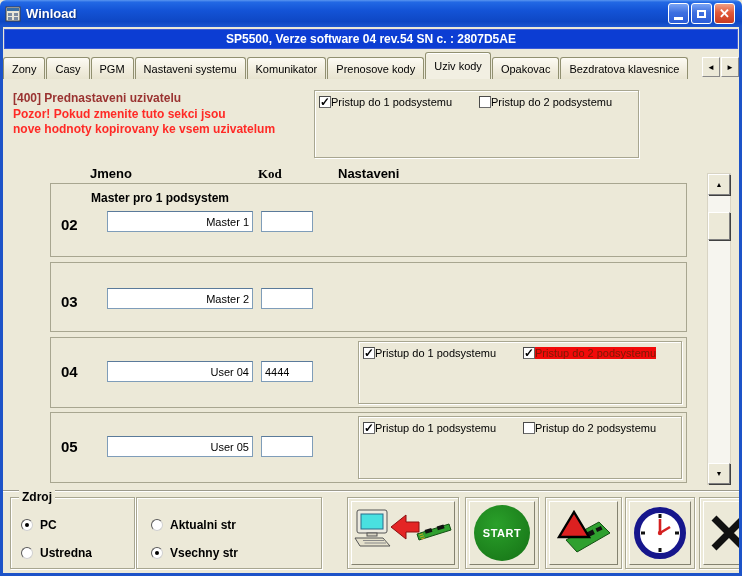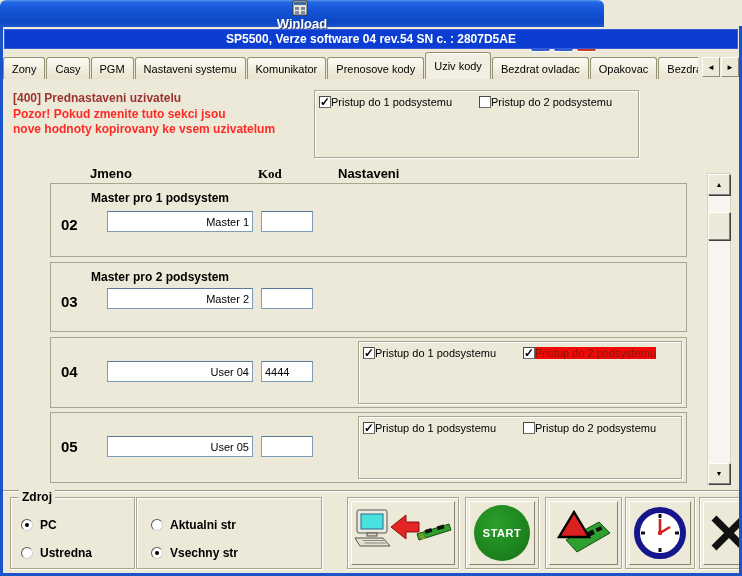--- a/index.html
+++ b/index.html
@@ -8,23 +8,23 @@
   .window {
     position:relative; width:742px; height:576px; background:#ECE9D8;
     overflow:hidden;
   }
   .frame-border {
     position:absolute; left:0; right:0; top:26px; bottom:0;
     border:3px solid #1D53C8; border-top:none; pointer-events:none; z-index:50;
   }
   
   .titlebar {
-    position:absolute; left:0; top:0; width:604px; height:27px;
+    position:absolute; left:0; top:0; width:742px; height:27px;
     background:linear-gradient(180deg,#5A96F0 0%,#2268E4 8%,#1353D6 40%,#0E47C4 80%,#1C56D0 100%);
-    border-radius:6px 6px 0 0; display:flex; align-items:center; padding:0 5px;flex-direction:column;
+    border-radius:6px 6px 0 0; display:flex; align-items:center; padding:0 5px;
   }
   .app-icon { width:16px; height:16px; margin-right:5px; display:inline-block; }
   .wtitle { color:#fff; font-weight:bold; font-size:13px; text-shadow:1px 1px 1px #10307A; }
   .winbtns { margin-left:auto; display:flex; gap:2px; padding-right:2px; }
   .wbtn {
     width:21px; height:21px; border-radius:3px; border:1px solid #fff;
     display:flex; align-items:center; justify-content:center; cursor:pointer;
     background:linear-gradient(180deg,#7AA4F4 0%,#3D6FE0 45%,#2B5CD8 100%);
     color:#fff; font-size:11px; font-weight:bold;
   }
@@ -172,21 +172,20 @@
 
   <div class="tabbar">
     <div class="tabs">
       <div class="tab">Zony</div>
       <div class="tab">Casy</div>
       <div class="tab">PGM</div>
       <div class="tab">Nastaveni systemu</div>
       <div class="tab">Komunikator</div>
       <div class="tab">Prenosove kody</div>
       <div class="tab active">Uziv kody</div>
-      <div class="tab">Bezdrat ovladac</div>
       <div class="tab">Opakovac</div>
       <div class="tab">Bezdratova klavesnice</div>
     </div>
     <div class="tabscroll">
       <div class="tsbtn">
           <span>◄</span>
         </div>
       <div class="tsbtn">
           <span>►</span>
         </div>
@@ -232,21 +231,20 @@
 
   <div class="row" style="top:183px; height:74px;">
     <div class="rownum" style="top:32px;">02</div>
     <div class="rowlabel">Master pro 1 podsystem</div>
     <input class="field name-f" style="top: 27px;" value="Master 1">
     <input class="field kod-f" style="top: 27px;" value="">
   </div>
 
   <div class="row" style="top:262px; height:70px;">
     <div class="rownum" style="top:30px;">03</div>
-    <div class="rowlabel">Master pro 2 podsystem</div>
     <input class="field name-f" style="top: 25px;" value="Master 2">
     <input class="field kod-f" style="top: 25px;" value="">
   </div>
 
   <div class="row" style="top:337px; height:71px;">
     <div class="rownum" style="top:25px;">04</div>
     <input class="field name-f" style="top: 23px;" value="User 04">
     <input class="field kod-f" style="top: 23px;" value="4444">
     <div class="optpanel inrow">
       <div class="opt">

